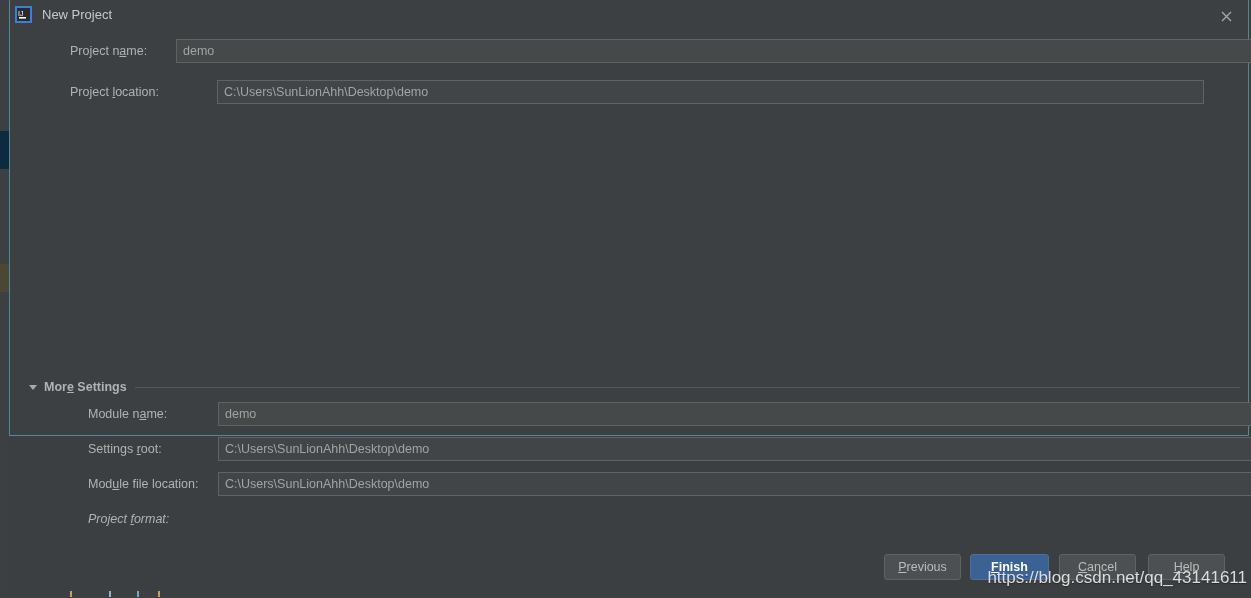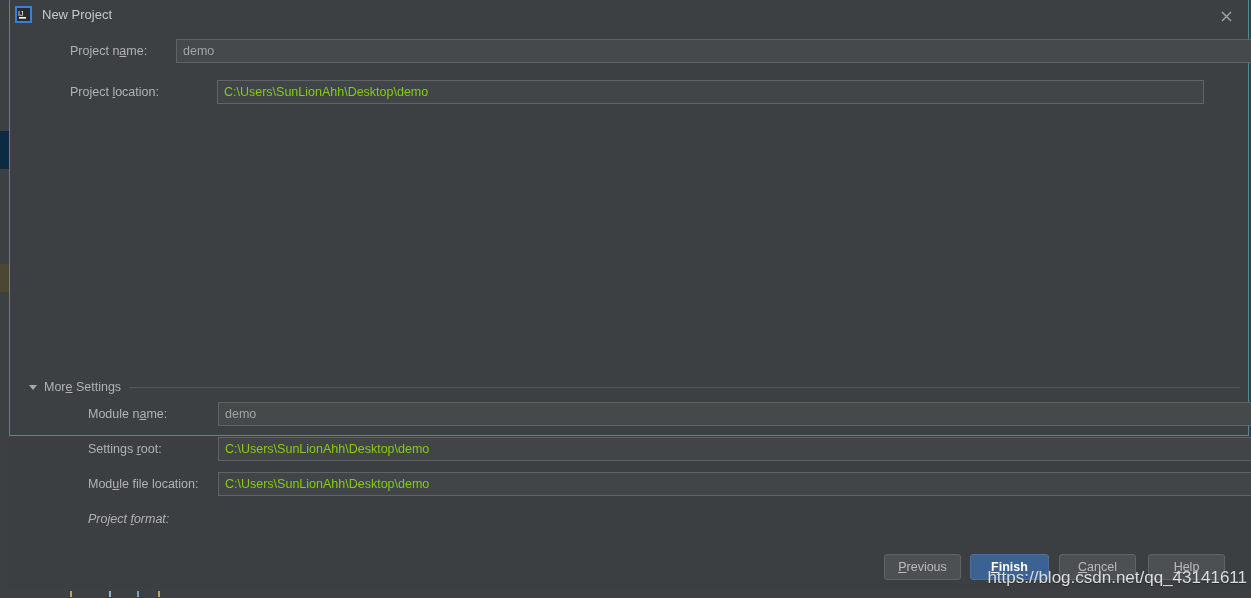--- a/index.html
+++ b/index.html
@@ -124,21 +124,21 @@
     color: #a3a3a3;
     font-family: "Liberation Sans", sans-serif;
     font-size: 12.5px;
     line-height: 22px;
     padding: 0 6px;
     white-space: nowrap;
     overflow: hidden;
   }
   .text-field.readonly {
     background: #414547;
-    color: #84cc16;
+    color: #a3a3a3;
   }
 
   .browse-button {
     box-sizing: border-box;
     width: 28px; height: 24px;
     background: #4c5052;
     border: 1px solid #5e6366;
     border-radius: 3px;
     display: flex;
     align-items: center;
@@ -169,20 +169,21 @@
   
   #more-settings {
     position: absolute;
     left: 18px;
     top: 379px;
     width: 1212px;
     height: 16px;
     display: flex;
     align-items: center;
     cursor: pointer;
+    font-weight: bold;
   }
   #more-settings-triangle {
     width: 10px; height: 10px;
     margin-right: 6px;
     flex: none;
   }
   #more-settings-label {
     font-size: 12.5px;
     color: #b2b2b2;
     white-space: nowrap;

